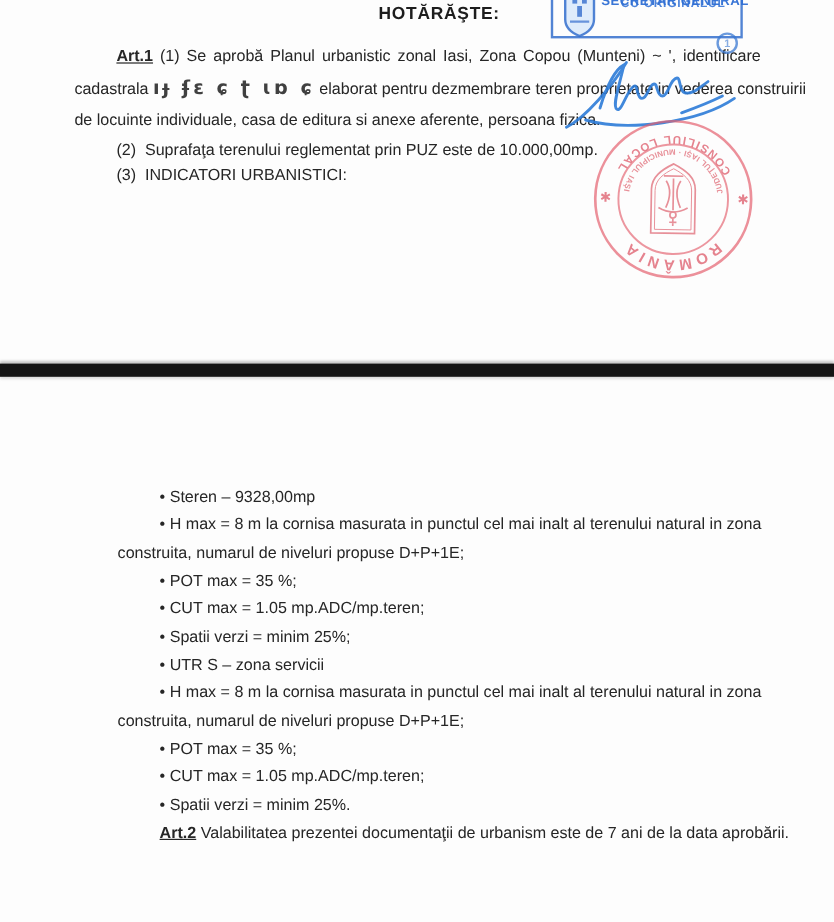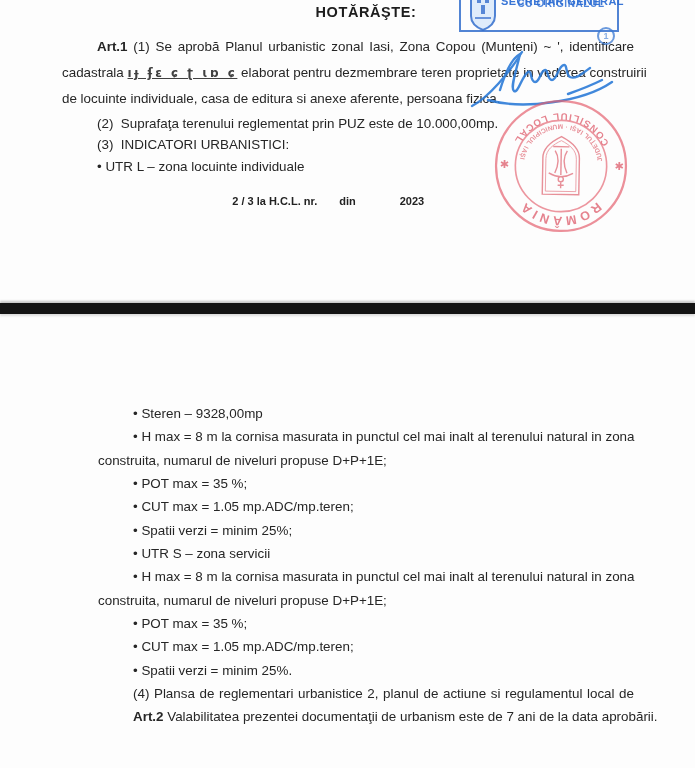--- a/index.html
+++ b/index.html
@@ -17,25 +17,25 @@
     font-size:14.5px;font-weight:bold;letter-spacing:.6px;color:#1d1d1d;
     transform:translateX(18px);
   }
   .p1{position:absolute;top:34px;left:62px;width:572px;font-size:13.4px;}
   .p2{position:absolute;top:402px;left:62px;width:572px;font-size:13.4px;}
   .ln{white-space:pre;line-height:21.8px;}
   .p1 .lnA{line-height:26.2px;}
   .p2 .ln{line-height:23.35px;margin-left:36px;}
   .ind{padding-left:35px;}
   .j{white-space:nowrap;text-align:justify;text-align-last:justify;}
-  .art{font-weight:bold;}
+  .art{font-weight:bold;text-decoration:underline;}
   .redacted{
     font-family:"DejaVu Sans", sans-serif;
-    font-size:12px;font-weight:bold;letter-spacing:2.5px;
-    filter:blur(.3px);opacity:.88;text-decoration:underline;
+    font-size:16px;font-weight:bold;letter-spacing:2.5px;
+    filter:blur(.3px);opacity:.88;
   }
   .footer{
     position:absolute;top:183px;left:220px;font-size:11px;font-weight:bold;color:#222;
     white-space:pre;
   }
   .footer .gap1{margin-left:22px;}
   .footer .gap2{margin-left:44px;}
 
   
   .divider{
@@ -78,43 +78,38 @@
 <div class="page">
 
   <div class="doc-title">HOTĂRĂŞTE:</div>
 
   <div class="p1">
     <div class="ln lnA ind j"><span class="art">Art.1</span><span> (1) Se aprobă Planul urbanistic zonal Iasi, Zona Copou (Munteni) ~ ', identificare</span></div>
     <div class="ln lnA j"><span>cadastrala </span><span class="redacted">ıɟ ʄɛ ɕ ʈ ɩɒ ɕ</span><span> elaborat pentru dezmembrare teren proprietate in vederea construirii</span></div>
     <div class="ln lnA">de locuinte individuale, casa de editura si anexe aferente, persoana fizica.</div>
     <div class="ln ind">(2)  Suprafaţa terenului reglementat prin PUZ este de 10.000,00mp.</div>
     <div class="ln ind">(3)  INDICATORI URBANISTICI:</div>
-    <div class="ln ind">• UTR L – zona locuinte individuale</div>
   </div>
 
-  <div class="footer">
-    <span>2 / 3 la H.C.L. nr.</span><span class="gap1">din</span><span class="gap2">2023</span>
-  </div>
 
   <div class="divider"></div>
 
   <div class="p2">
     <div class="ln ind">• Steren – 9328,00mp</div>
     <div class="ln ind j">• H max = 8 m la cornisa masurata in punctul cel mai inalt al terenului natural in zona</div>
     <div class="ln">construita, numarul de niveluri propuse D+P+1E;</div>
     <div class="ln ind">• POT max = 35 %;</div>
     <div class="ln ind">• CUT max = 1.05 mp.ADC/mp.teren;</div>
     <div class="ln ind">• Spatii verzi = minim 25%;</div>
     <div class="ln ind">• UTR S – zona servicii</div>
     <div class="ln ind j">• H max = 8 m la cornisa masurata in punctul cel mai inalt al terenului natural in zona</div>
     <div class="ln">construita, numarul de niveluri propuse D+P+1E;</div>
     <div class="ln ind">• POT max = 35 %;</div>
     <div class="ln ind">• CUT max = 1.05 mp.ADC/mp.teren;</div>
     <div class="ln ind">• Spatii verzi = minim 25%.</div>
-    <div class="ln ind j">(4)  Plansa de reglementari urbanistice 2, planul de actiune si regulamentul local de</div>
     <div class="ln ind"><span class="art">Art.2</span><span> Valabilitatea prezentei documentaţii de urbanism este de 7 ani de la data aprobării.</span></div>
   </div>
 
   <div class="blue-stamp">
     <svg class="blue-shield" width="28" height="44" viewBox="0 0 28 44">
       <path d="M2,2 h24 v26 c0,8 -7,12 -12,14 c-5,-2 -12,-6 -12,-14 z" fill="rgba(210,228,250,.7)" stroke="rgba(52,110,205,.85)" stroke-width="2"></path>
       <rect x="8" y="8" width="4" height="7" fill="rgba(52,110,205,.8)"></rect>
       <rect x="16" y="8" width="4" height="7" fill="rgba(52,110,205,.8)"></rect>
       <rect x="12" y="17" width="4" height="9" fill="rgba(52,110,205,.8)"></rect>
       <path d="M6,30 h16" stroke="rgba(52,110,205,.7)" stroke-width="2" fill="none"></path>

